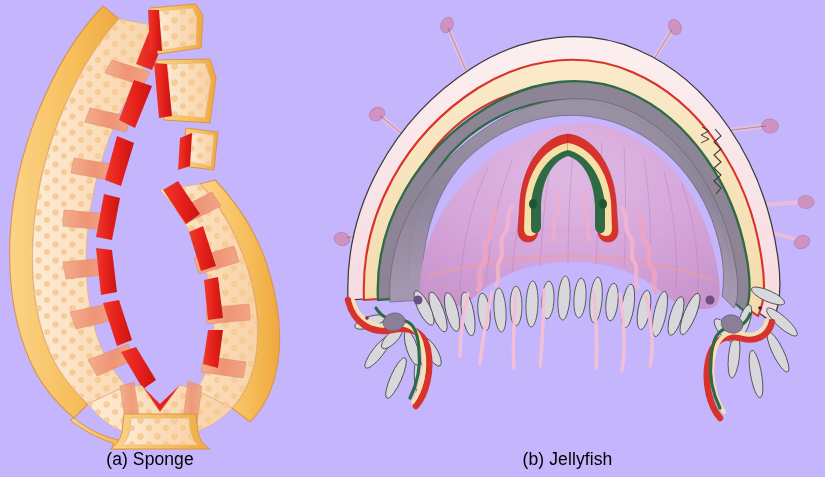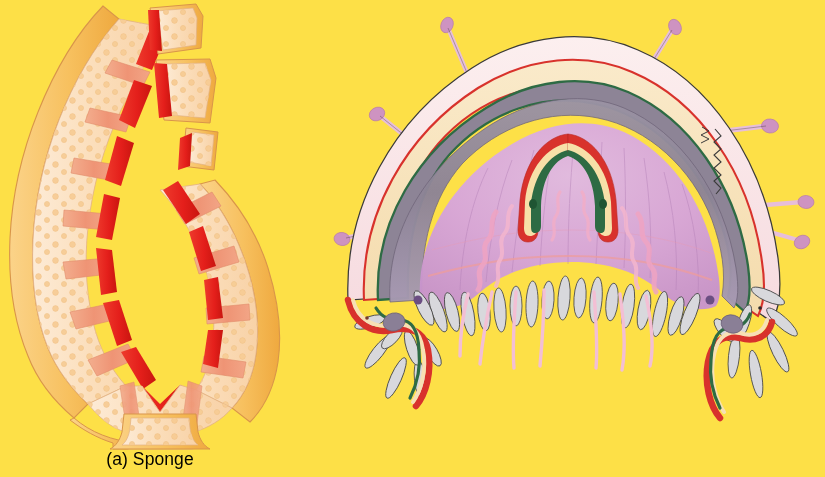--- a/index.html
+++ b/index.html
@@ -10,21 +10,21 @@
   body {
     width: 825px;
     height: 477px;
     font-family: "Liberation Sans", sans-serif;
     overflow: hidden;
   }
   #figure-root {
     position: relative;
     width: 825px;
     height: 477px;
-    background: #fde047;
+    background: #c4b5fd;
   }
   .panel {
     position: absolute;
     top: 0;
     height: 477px;
   }
   #panel-sponge { left: 0; width: 320px; }
   #panel-jellyfish { left: 320px; width: 505px; }
   .panel-canvas {
     position: absolute;
@@ -477,15 +477,16 @@
         <ellipse cx="412" cy="324" rx="11" ry="9" transform="rotate(16 412 324)" fill="#8A7F96" stroke="#6C6179" stroke-width="0.8"></ellipse>
         <circle cx="390" cy="300" r="4.5" fill="#6B4E82"></circle>
         <circle cx="440" cy="308" r="1.8" fill="#2B2B2B"></circle>
       </g>
 
       <path d="M395,129 L401,136 L394,142 L401,149 L394,155 L401,162
                L394,168 L401,175 L394,181 L401,188 L396,194" stroke="#3A3A3A" stroke-width="1.1" fill="none"></path>
       <path d="M382,127 L389,131 L381,135 L389,139 L381,143" stroke="#3A3A3A" stroke-width="1" fill="none"></path>
     </svg>
 
+    <div class="caption" id="caption-jellyfish">(b) Jellyfish</div>
   </div>
 
 </div>
 
 </body></html>

